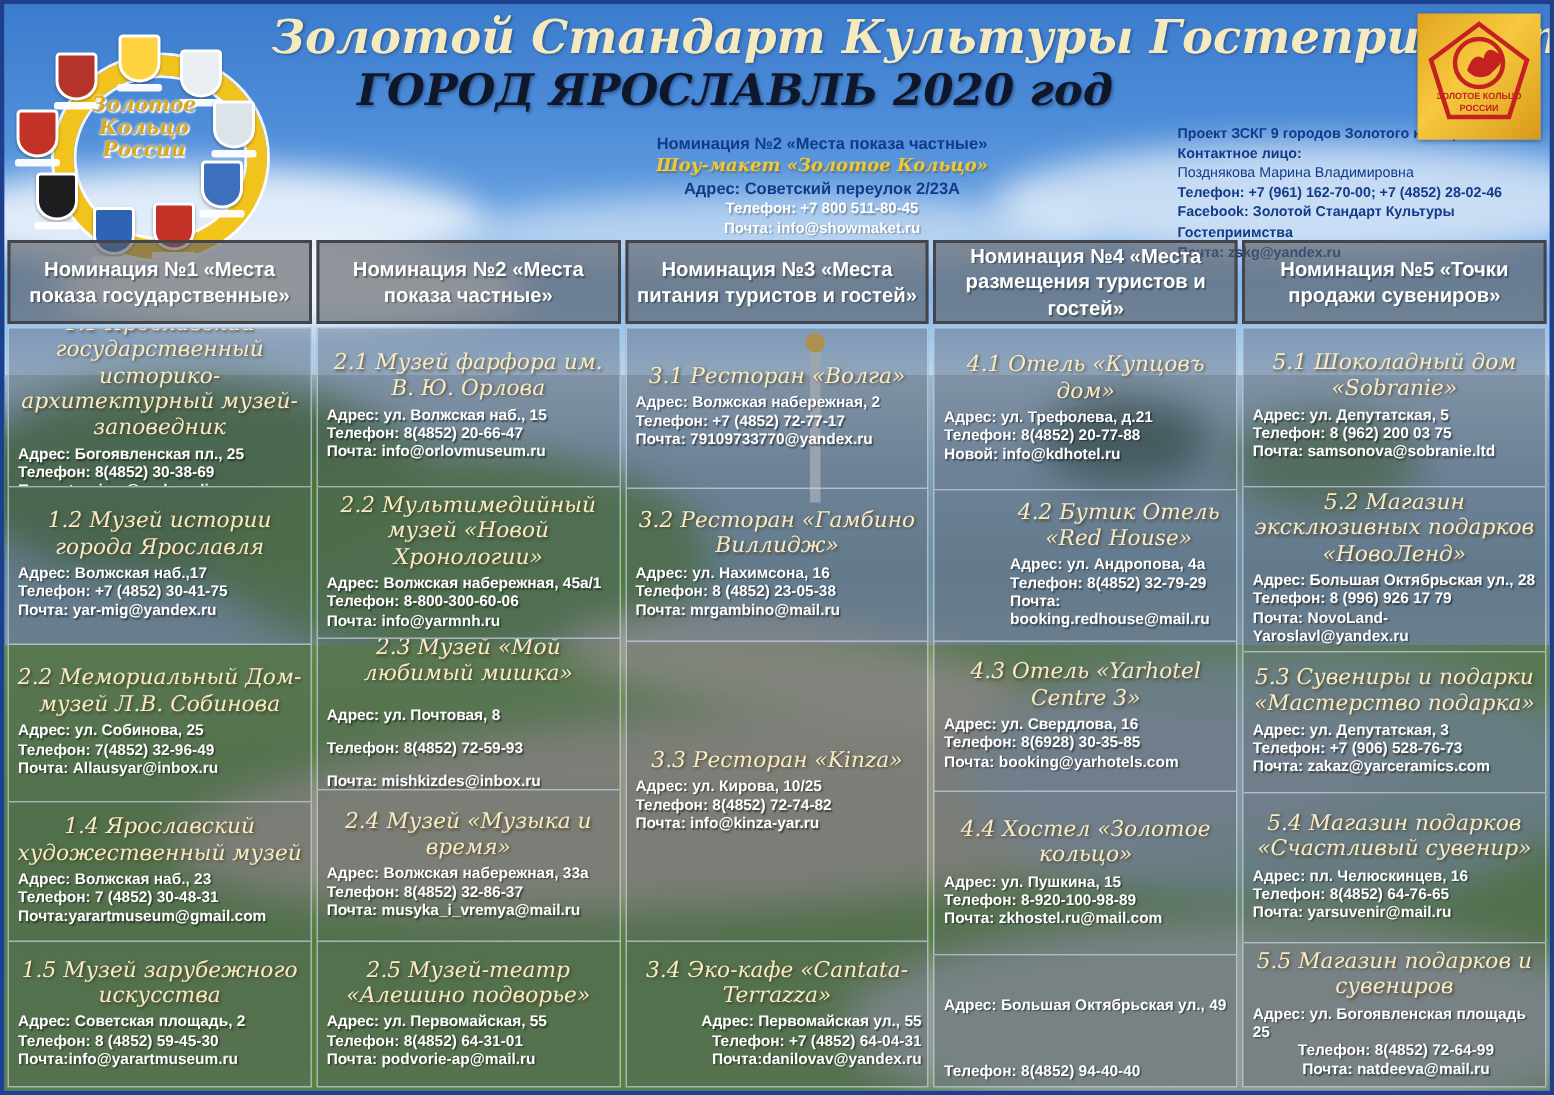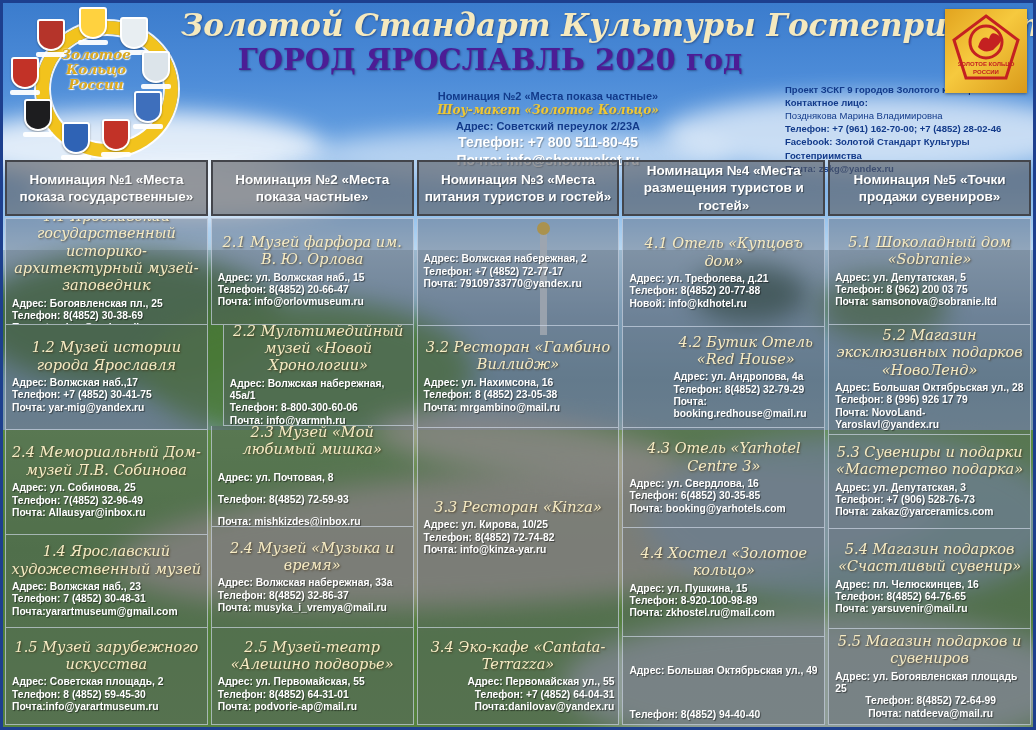--- a/index.html
+++ b/index.html
@@ -27,31 +27,31 @@
          background:linear-gradient(180deg,#5c8c43 0%,#4e7e38 40%,#57823f 100%);}
   .path1{left:110px;top:465px;width:830px;height:135px;background:#a29a8e;opacity:.85;transform:rotate(-4deg);}
   .path2{left:370px;top:415px;width:310px;height:60px;background:#b0a89c;opacity:.8;transform:rotate(7deg);}
   .water-right{left:640px;top:430px;width:420px;height:170px;background:#7d98a9;opacity:.8;}
   .quay{left:560px;top:610px;width:520px;height:140px;background:#9aa3a8;opacity:.85;}
   
   .header{position:absolute;left:0;right:0;top:0;height:157px;}
   .main-title{position:absolute;left:178px;width:618px;top:4px;text-align:center;}
   .title1{font-family:"DejaVu Serif",serif;font-style:italic;font-weight:bold;font-size:31px;line-height:1.18;
           color:#f5e9be;white-space:nowrap;text-shadow:1px 1px 2px rgba(20,40,90,.5);}
-  .title2{font-family:"DejaVu Serif",serif;font-weight:bold;font-size:29px;line-height:1.15;
-          color:#4c1d95;white-space:nowrap;text-shadow:1px 1px 2px rgba(20,40,90,.5);}
+  .title2{font-family:"DejaVu Serif",serif;font-style:italic;font-weight:bold;font-size:29px;line-height:1.15;
+          color:#0f172a;white-space:nowrap;text-shadow:1px 1px 2px rgba(20,40,90,.5);}
   .banner{position:absolute;left:330px;top:86px;width:430px;text-align:center;line-height:1.3;}
   .b-navy{color:#123a8a;font-weight:bold;font-size:11px;}
   .b-gold{color:#f0c832;font-weight:bold;font-size:12px;font-family:"DejaVu Serif",serif;font-style:italic;
           text-shadow:1px 1px 1px rgba(90,60,0,.4);}
-  .b-white{color:#fff;font-weight:bold;font-size:14px;text-shadow:1px 1px 1px rgba(0,0,0,.3);}
+  .b-white{color:#fff;font-weight:bold;font-size:10px;text-shadow:1px 1px 1px rgba(0,0,0,.3);}
   .project{position:absolute;left:782px;top:80px;width:252px;font-size:9.5px;line-height:1.38;color:#123a8a;font-weight:bold;}
   .project .normal{font-weight:normal;}
   
-  .logo-ring{position:absolute;left:8px;top:4px;width:170px;height:150px;}
+  .logo-ring{position:absolute;left:8px;top:20px;width:170px;height:150px;}
   .ring{position:absolute;left:25px;top:14px;width:116px;height:110px;border:13px solid #f2c31d;border-radius:50%;
         box-shadow:0 0 0 2px rgba(255,255,255,.9), inset 0 0 0 2px rgba(255,255,255,.9);}
   .ring-text{position:absolute;left:45px;top:40px;width:80px;text-align:center;
              font-family:"DejaVu Serif",serif;font-style:italic;font-weight:bold;font-size:13.5px;line-height:1.1;
              color:#d9a81f;text-shadow:0 0 2px #fff,1px 1px 1px #fff;}
   .crest{position:absolute;width:24px;height:28px;border:2px solid #fff;border-radius:3px 3px 50% 50%/3px 3px 40% 40%;
          box-shadow:0 1px 2px rgba(0,0,0,.35);}
   .crest::after{content:"";position:absolute;left:-3px;right:-3px;bottom:-8px;height:5px;background:#fff;border-radius:2px;opacity:.95;}
   .c1{left:68px;top:0;background:#ffd23f;}  .c2{left:109px;top:10px;background:#e8eef2;}
   .c3{left:131px;top:44px;background:#dce4ea;} .c4{left:123px;top:84px;background:#3e6fbc;}
@@ -161,21 +161,21 @@
             <div class="card-line">Телефон: 8(4852) 30-38-69</div>
             <div class="card-line">Почта:tourism@yarkremlin.ru</div>
           </div>
           <div class="card" style="flex-grow: 107;">
             <div class="card-title">1.2 Музей истории города Ярославля</div>
             <div class="card-line">Адрес: Волжская наб.,17</div>
             <div class="card-line">Телефон: +7 (4852) 30-41-75</div>
             <div class="card-line">Почта: yar-mig@yandex.ru</div>
           </div>
           <div class="card" style="flex-grow: 106;">
-            <div class="card-title">2.4 Мемориальный Дом-музей Л.В. Собинова</div>
+            <div class="card-title">2.2 Мемориальный Дом-музей Л.В. Собинова</div>
             <div class="card-line">Адрес: ул. Собинова, 25</div>
             <div class="card-line">Телефон: 7(4852) 32-96-49</div>
             <div class="card-line">Почта: Allausyar@inbox.ru</div>
           </div>
           <div class="card" style="flex-grow: 94;">
             <div class="card-title">1.4 Ярославский художественный музей</div>
             <div class="card-line">Адрес: Волжская наб., 23</div>
             <div class="card-line">Телефон: 7 (4852) 30-48-31</div>
             <div class="card-line">Почта:yarartmuseum@gmail.com</div>
           </div>
@@ -189,21 +189,21 @@
       </div>
       <div class="column">
         <div class="col-header">Номинация №2 «Места показа частные»</div>
         <div class="card-stack">
           <div class="card" style="flex-grow: 107;">
             <div class="card-title">2.1 Музей фарфора им. В. Ю. Орлова</div>
             <div class="card-line">Адрес: ул. Волжская наб., 15</div>
             <div class="card-line">Телефон: 8(4852) 20-66-47</div>
             <div class="card-line">Почта: info@orlovmuseum.ru</div>
           </div>
-          <div class="card" style="flex-grow: 103; margin-left: 12px;">
+          <div class="card" style="flex-grow: 103;">
             <div class="card-title">2.2 Мультимедийный музей «Новой Хронологии»</div>
             <div class="card-line">Адрес: Волжская набережная, 45а/1</div>
             <div class="card-line">Телефон: 8-800-300-60-06</div>
             <div class="card-line">Почта: info@yarmnh.ru</div>
           </div>
           <div class="card" style="flex-grow: 102; gap: 10px;">
             <div class="card-title">2.3 Музей «Мой любимый мишка»</div>
             <div class="card-line">Адрес: ул. Почтовая, 8</div>
             <div class="card-line">Телефон: 8(4852) 72-59-93</div>
             <div class="card-line">Почта: mishkizdes@inbox.ru</div>
@@ -219,20 +219,21 @@
             <div class="card-line">Адрес: ул. Первомайская, 55</div>
             <div class="card-line">Телефон: 8(4852) 64-31-01</div>
             <div class="card-line">Почта: podvorie-ap@mail.ru</div>
           </div>
         </div>
       </div>
       <div class="column">
         <div class="col-header">Номинация №3 «Места питания туристов и гостей»</div>
         <div class="card-stack">
           <div class="card" style="flex-grow: 107;">
+            <div class="card-title">3.1 Ресторан «Волга»</div>
             <div class="card-line">Адрес: Волжская набережная, 2</div>
             <div class="card-line">Телефон: +7 (4852) 72-77-17</div>
             <div class="card-line">Почта: 79109733770@yandex.ru</div>
           </div>
           <div class="card" style="flex-grow: 103;">
             <div class="card-title">3.2 Ресторан «Гамбино Виллидж»</div>
             <div class="card-line">Адрес: ул. Нахимсона, 16</div>
             <div class="card-line">Телефон: 8 (4852) 23-05-38</div>
             <div class="card-line">Почта: mrgambino@mail.ru</div>
           </div>
@@ -261,21 +262,21 @@
           </div>
           <div class="card" style="flex-grow: 102; padding-left: 48px;">
             <div class="card-title">4.2 Бутик Отель «Red House»</div>
             <div class="card-line">Адрес: ул. Андропова, 4а</div>
             <div class="card-line">Телефон: 8(4852) 32-79-29</div>
             <div class="card-line">Почта: booking.redhouse@mail.ru</div>
           </div>
           <div class="card" style="flex-grow: 101;">
             <div class="card-title">4.3 Отель «Yarhotel Centre 3»</div>
             <div class="card-line">Адрес: ул. Свердлова, 16</div>
-            <div class="card-line">Телефон: 6(4852) 30-35-85</div>
+            <div class="card-line">Телефон: 8(6928) 30-35-85</div>
             <div class="card-line">Почта: booking@yarhotels.com</div>
           </div>
           <div class="card" style="flex-grow: 111;">
             <div class="card-title">4.4 Хостел «Золотое кольцо»</div>
             <div class="card-line">Адрес: ул. Пушкина, 15</div>
             <div class="card-line">Телефон: 8-920-100-98-89</div>
             <div class="card-line">Почта: zkhostel.ru@mail.com</div>
           </div>
           <div class="card" style="flex-grow: 88; gap: 32px;">
             <div class="card-title">4.5 Гостиница «Усадьба 18 век»</div>

